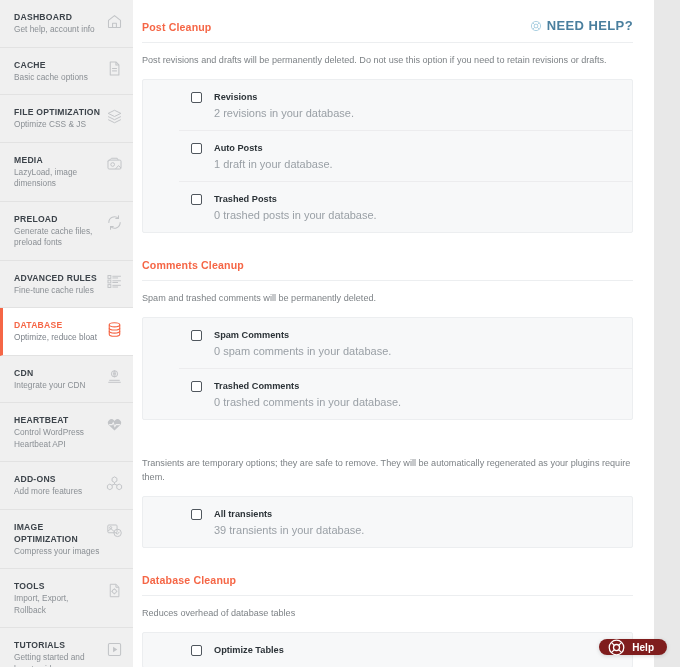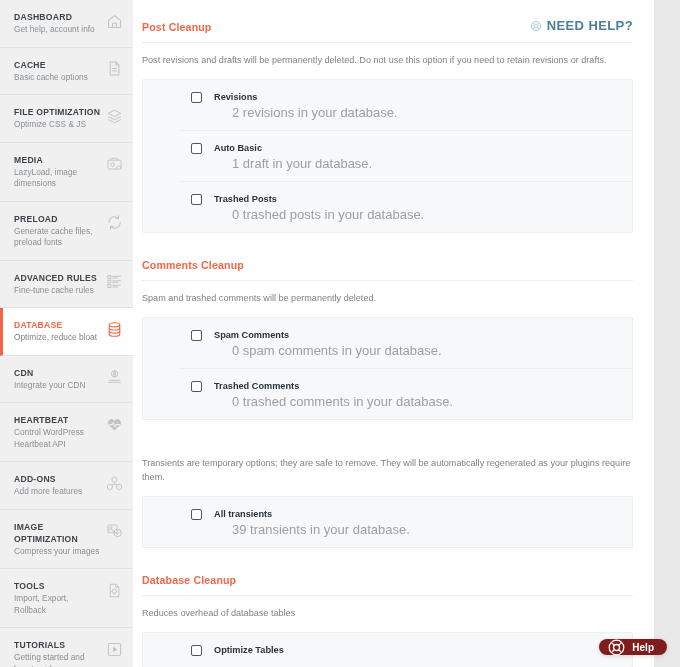--- a/index.html
+++ b/index.html
@@ -120,22 +120,22 @@
     background: #fff;
     margin-top: 1px;
     cursor: pointer;
   }
   .opt-txt { padding-left: 12px; }
   .opt-label {
     font-size: 9.2px; font-weight: bold; color: #2c3338;
     line-height: 12px; display: block;
   }
   .opt-sub {
-    font-size: 13px; color: #9aa0a6; line-height: 12px;
-    display: block; margin-top: 4px; padding-left: 12px; margin-left: 18px;
+    font-size: 11px; color: #9aa0a6; line-height: 12px;
+    display: block; margin-top: 4px; padding-left: 12px;
   }
   .gap { height: 22px; }
 
   
   .help-bubble {
     position: absolute;
     right: 13px; bottom: 12px;
     height: 16px;
     background: #7f1d1d;
     border-radius: 16px;
@@ -365,21 +365,21 @@
             <div class="opt-row">
               <span class="cbx"></span>
               <span class="opt-txt">
                 <span class="opt-label">Revisions</span>
                 <span class="opt-sub" style="padding-left: 0px;">2 revisions in your database.</span>
               </span>
             </div>
             <div class="opt-row">
               <span class="cbx"></span>
               <span class="opt-txt">
-                <span class="opt-label">Auto Basic</span>
+                <span class="opt-label">Auto Posts</span>
                 <span class="opt-sub" style="padding-left: 0px;">1 draft in your database.</span>
               </span>
             </div>
             <div class="opt-row">
               <span class="cbx"></span>
               <span class="opt-txt">
                 <span class="opt-label">Trashed Posts</span>
                 <span class="opt-sub" style="padding-left: 0px;">0 trashed posts in your database.</span>
               </span>
             </div>

